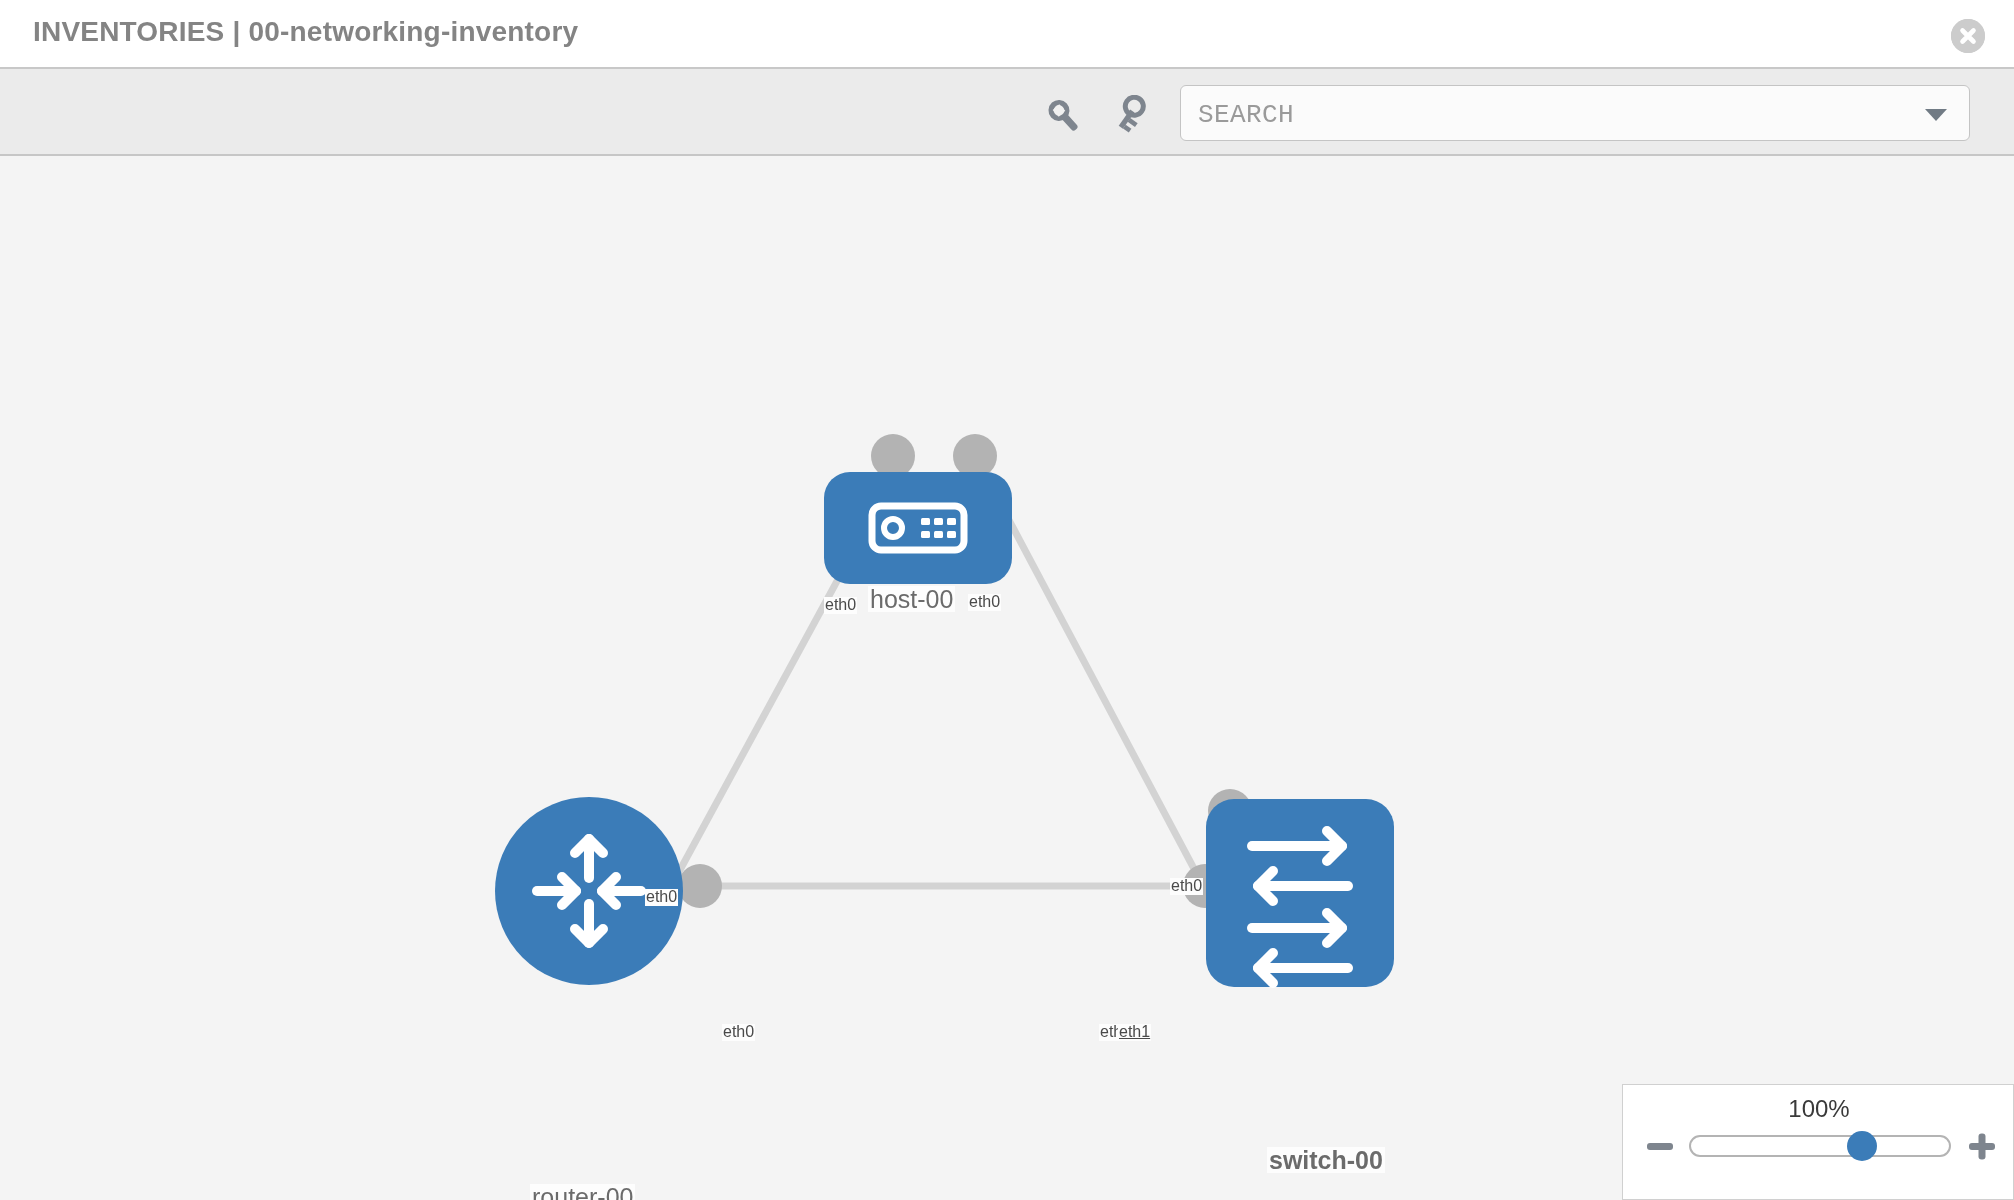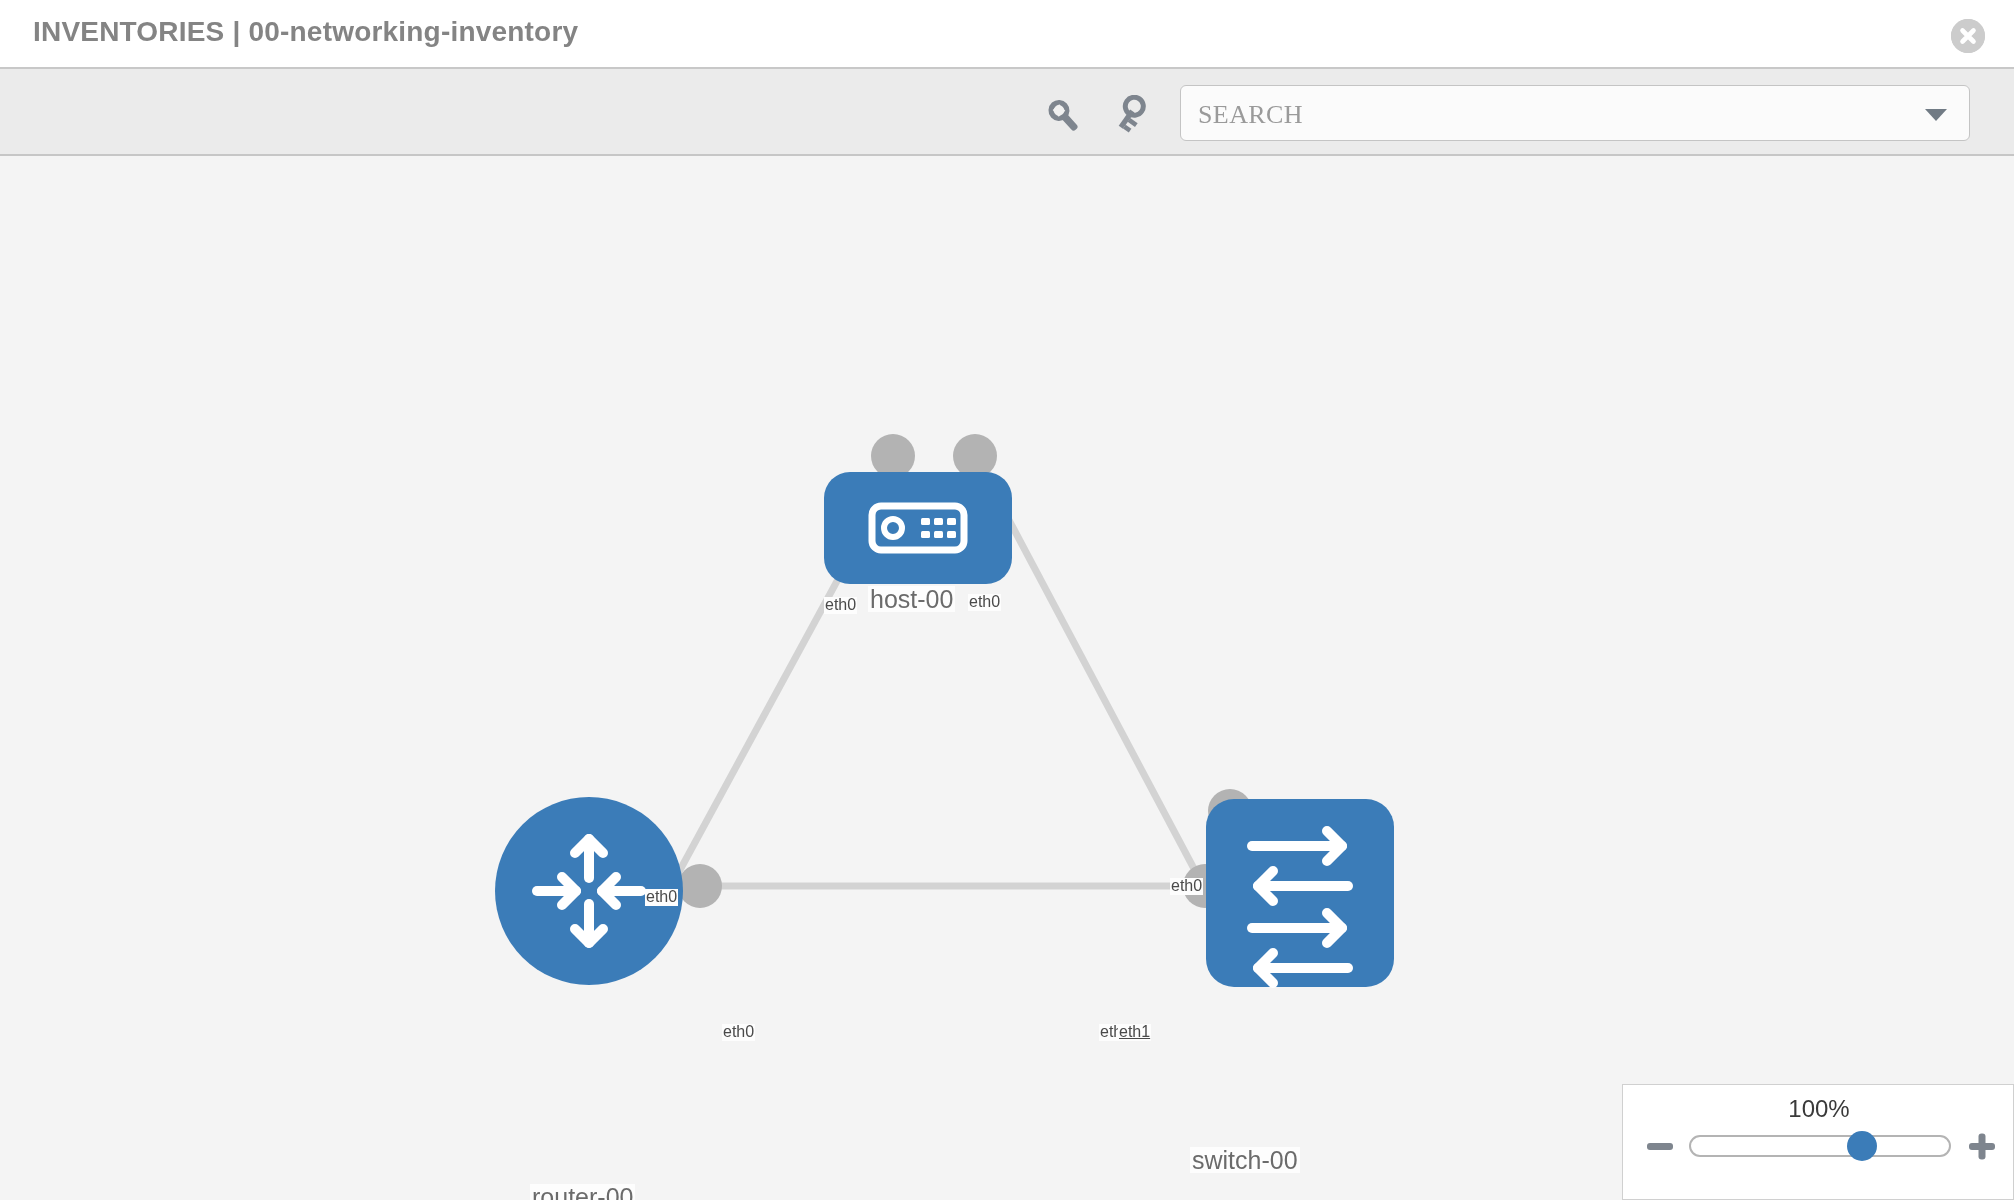--- a/index.html
+++ b/index.html
@@ -116,21 +116,21 @@
     box-sizing: border-box;
     cursor: text;
   }
   .search-select .label {
     position: absolute;
     left: 17px;
     top: 14px;
     font-size: 26px;
     color: #9a9a9a;
     letter-spacing: 0.4px;
-    font-family: Liberation Serif, serif;
+    font-family: Liberation Mono, monospace;
     text-align: right;
   }
 
   
   .canvas {
     position: absolute;
     top: 156px; left: 0;
     width: 2014px;
     height: 1044px;
     background: #f4f4f4;
@@ -335,21 +335,21 @@
     <div class="iface-label" style="left:824px; top:441px;">eth0</div>
     <div class="iface-label" style="left:968px; top:438px;">eth0</div>
     <div class="iface-label" style="left:645px; top:733px;">eth0</div>
     <div class="iface-label" style="left:1170px; top:722px;">eth0</div>
     <div class="iface-label" style="left:722px; top:868px;">eth0</div>
     <div class="iface-label" style="left:1099px; top:868px;">eth</div>
     <div class="iface-label" style="left:1118px; top:868px;text-decoration:underline;">eth1</div>
 
     <div class="node-label" style="left:868px; top:430px;">host-00</div>
     <div class="node-label" style="left:530px; top:1028px;">router-00</div>
-    <div class="node-label" style="left:1190px; top:991px;">switch-00</div>
+    <div class="node-label" style="left:1267px; top:991px;font-weight:bold;">switch-00</div>
   </div>
 
   <div class="zoom-panel">
     <div class="zoom-value">100%</div>
 
     <div class="zoom-minus">
       <svg width="34" height="34" viewBox="0 0 34 34" aria-hidden="true">
         <rect x="4" y="14" width="26" height="7" rx="3" fill="#7e858e"></rect>
       </svg>
     </div>

